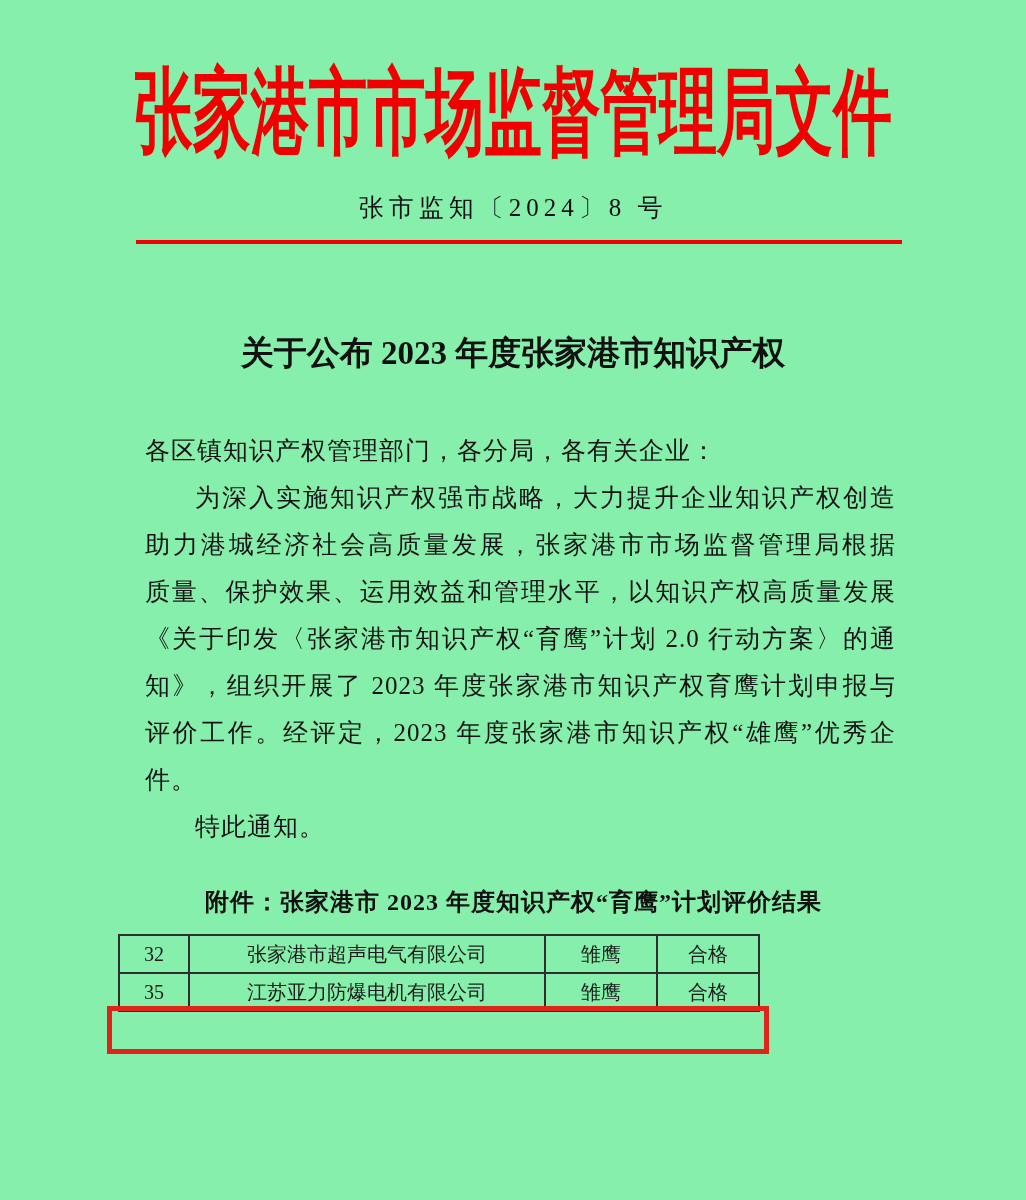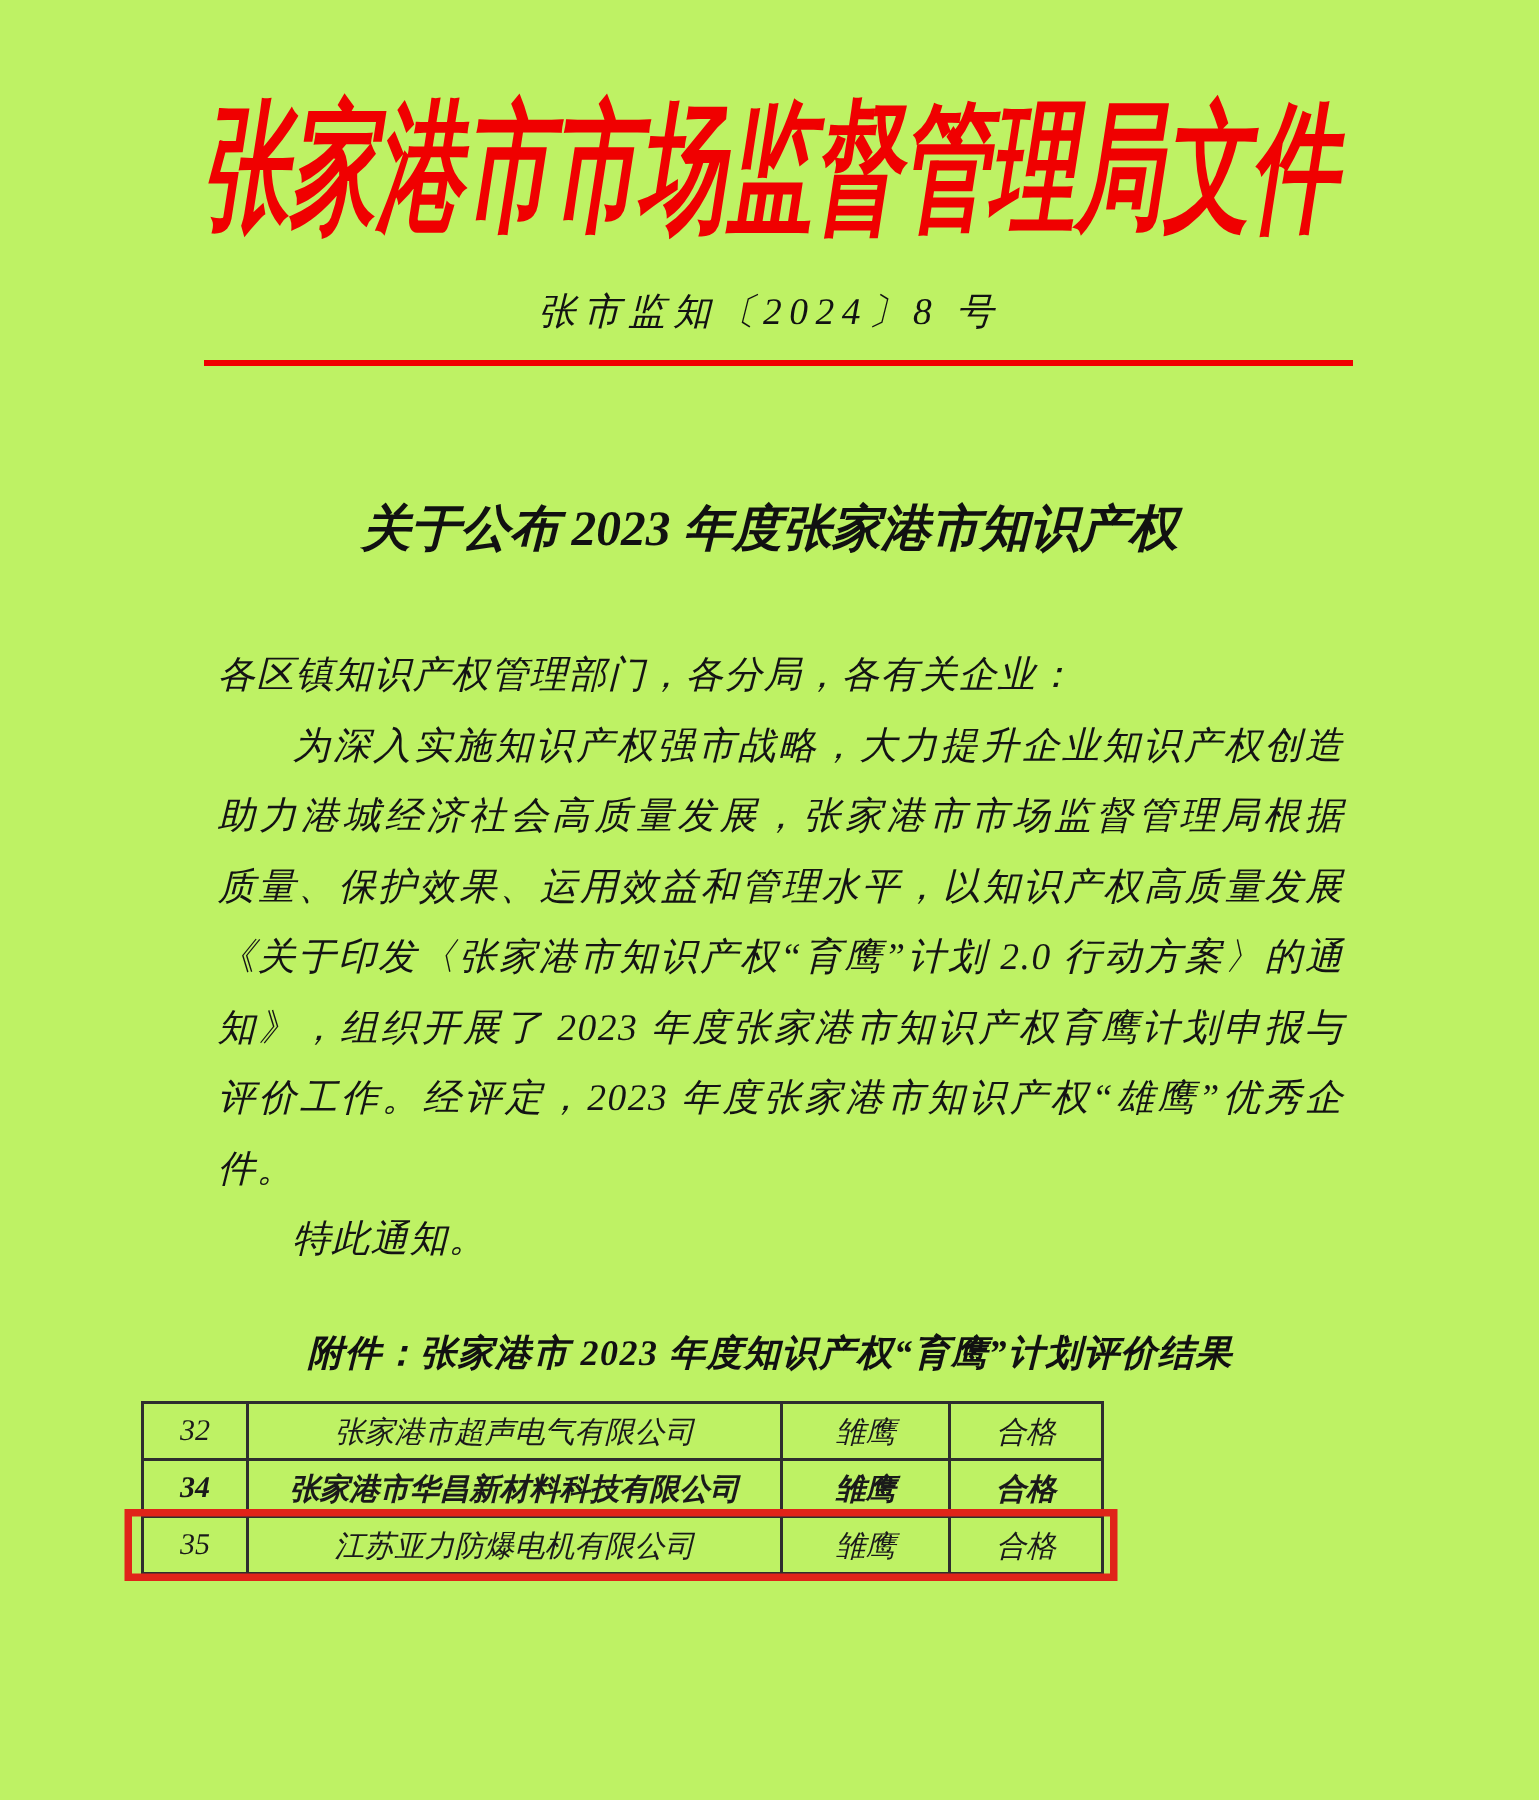--- a/index.html
+++ b/index.html
@@ -5,23 +5,22 @@
   * { margin: 0; padding: 0; box-sizing: border-box; }
   html, body { background: #ffffff; }
   body {
     font-family: "Liberation Serif", "DejaVu Serif", serif;
     color: #1c1c1c;
   }
   .page {
     position: relative;
     width: 1026px;
     height: 1200px;
-    background: #bef264;
+    background: #86efac;
     overflow: hidden;
-    font-style: italic;
   }
 
   
   .agency-title-wrap {
     margin-top: 50px;
     height: 125px;
     display: flex;
     justify-content: center;
     align-items: center;
   }
@@ -80,21 +79,21 @@
   .attachment-caption {
     margin: 36px 0 0 205px;
     font-size: 24px;
     font-weight: bold;
     letter-spacing: 1px;
     color: #111;
   }
 
   .table-wrap {
     position: relative;
-    margin: 16px 0 0 94px;
+    margin: 16px 0 0 118px;
     width: 768px;
   }
   table.results {
     border-collapse: collapse;
     width: 640px;
     table-layout: fixed;
   }
   table.results td {
     border: 2px solid #2e2e2e;
     height: 38px;
@@ -155,26 +154,20 @@
 
   <div class="table-wrap">
     <table class="results">
       <tbody>
         <tr>
           <td class="col-no">32</td>
           <td class="col-company">张家港市超声电气有限公司</td>
           <td class="col-cat">雏鹰</td>
           <td class="col-result">合格</td>
         </tr>
-        <tr class="highlighted">
-          <td class="col-no">34</td>
-          <td class="col-company">张家港市华昌新材料科技有限公司</td>
-          <td class="col-cat">雏鹰</td>
-          <td class="col-result">合格</td>
-        </tr>
         <tr>
           <td class="col-no">35</td>
           <td class="col-company">江苏亚力防爆电机有限公司</td>
           <td class="col-cat">雏鹰</td>
           <td class="col-result">合格</td>
         </tr>
       </tbody>
     </table>
     <div class="highlight-box"></div>
   </div>

